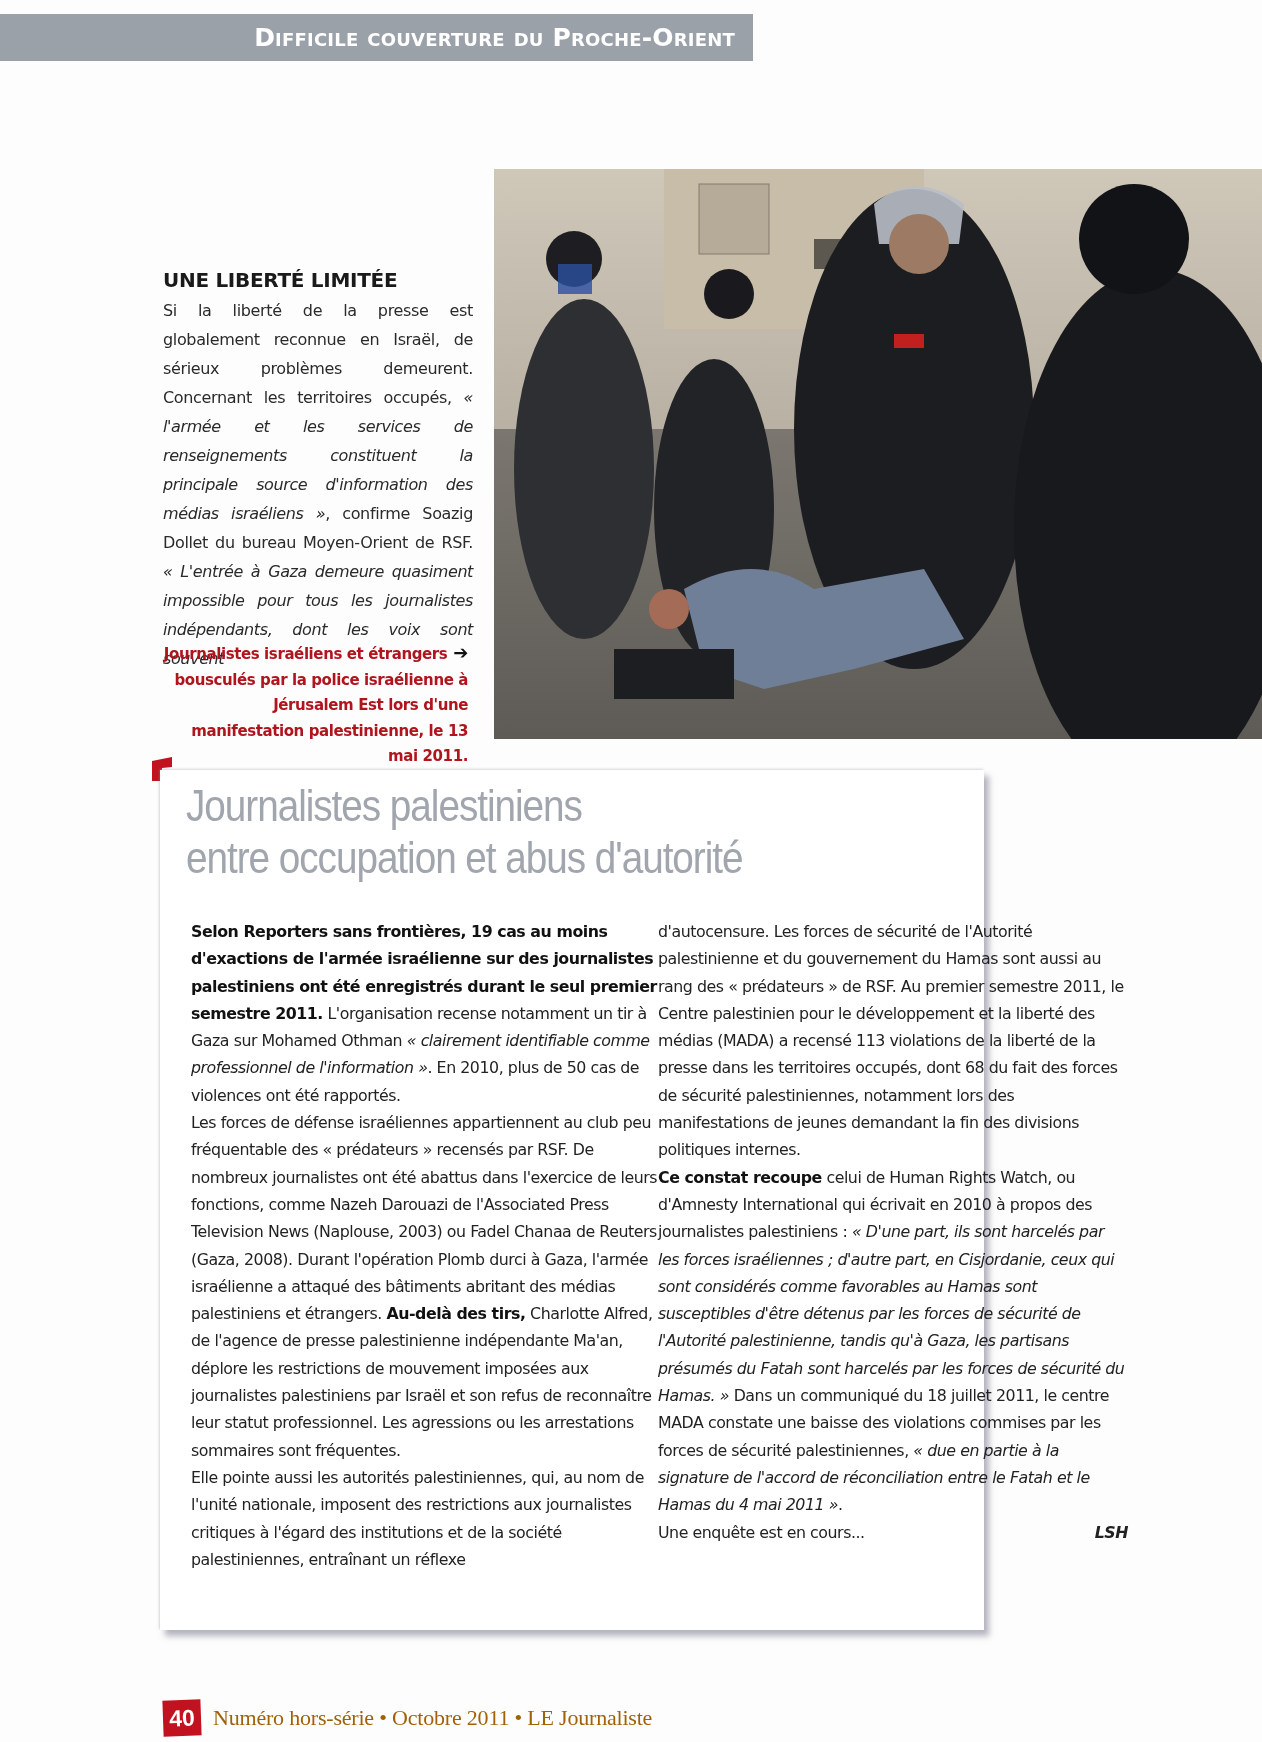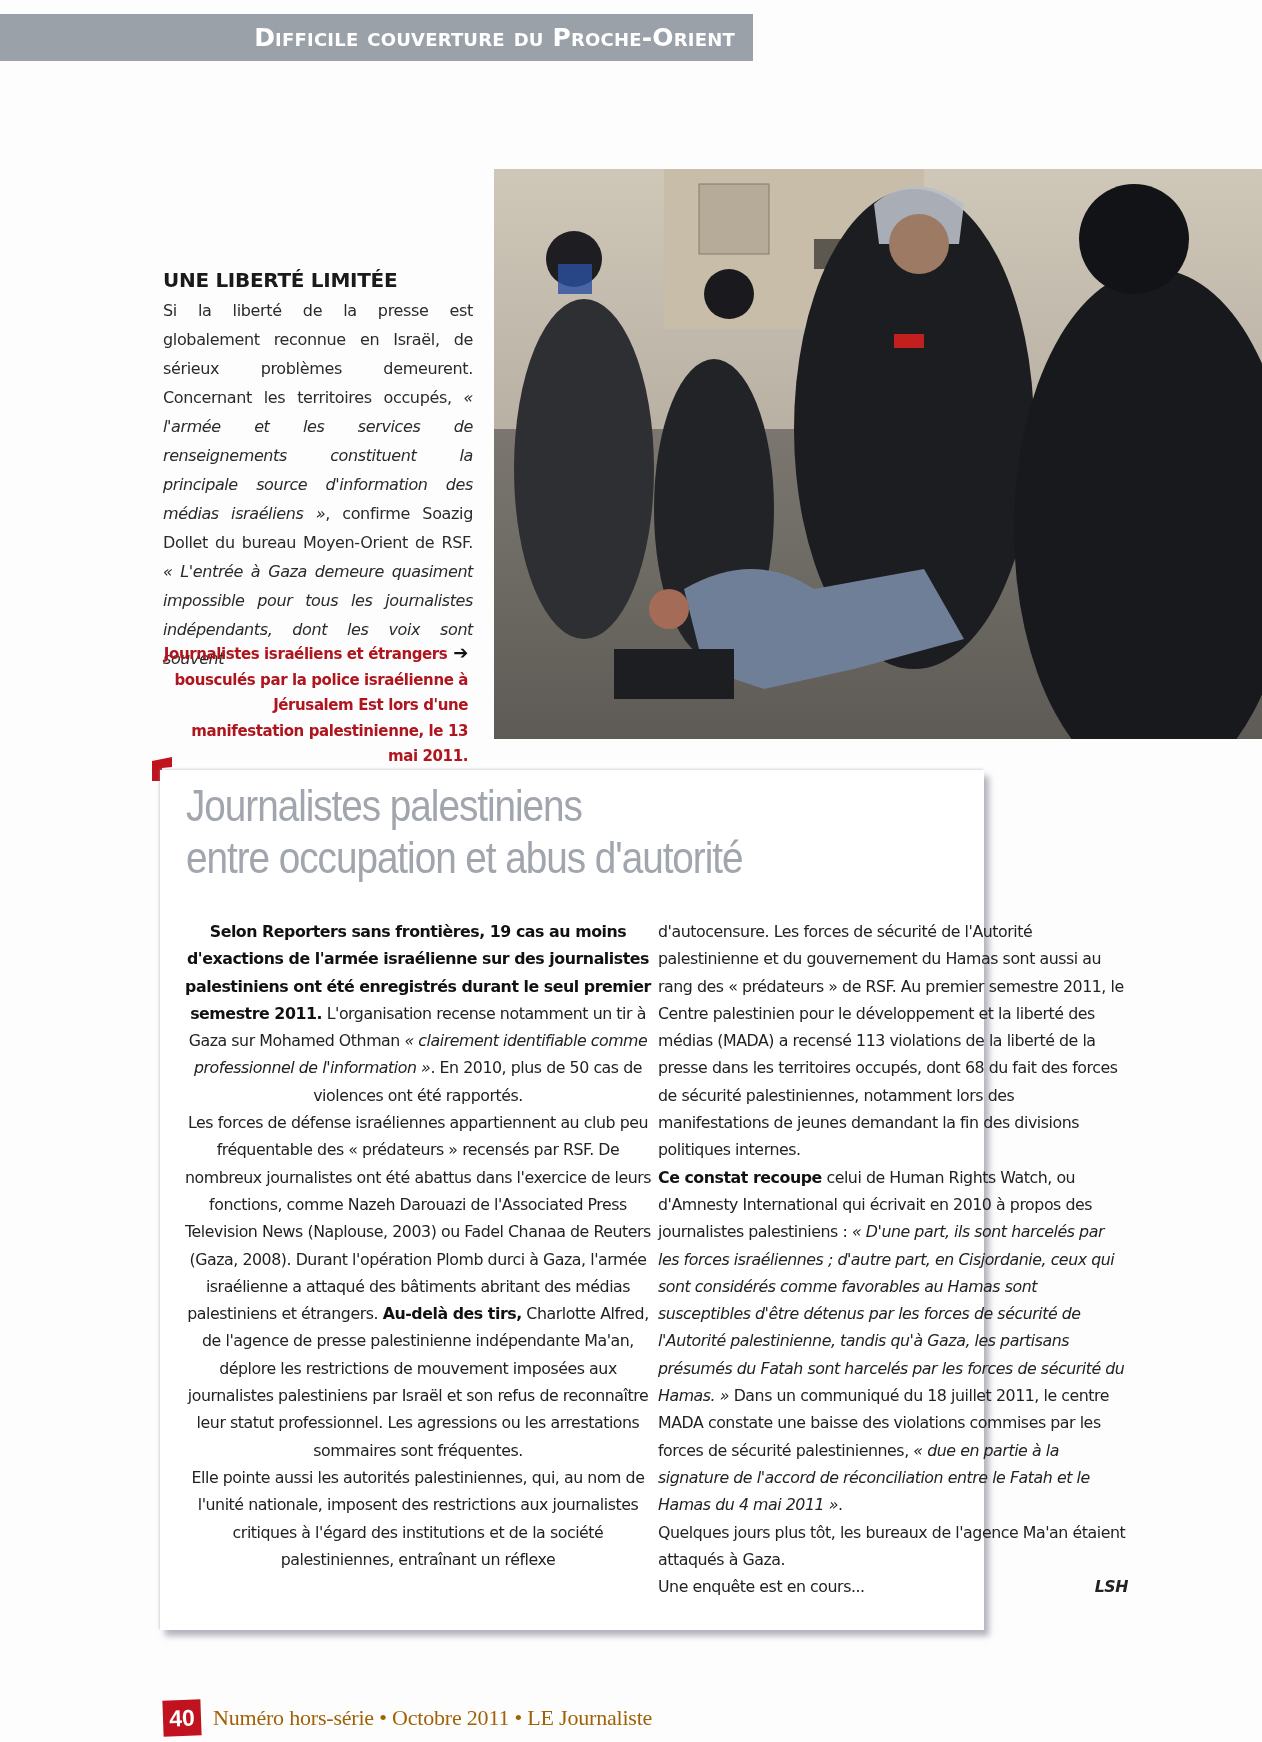--- a/index.html
+++ b/index.html
@@ -51,21 +51,21 @@
   .box-title {
     position: absolute; left: 26px; top: 10px;
     font-family: "Liberation Sans", sans-serif; font-weight: normal;
     color: #a1a6ae; font-size: 45px; line-height: 52px; letter-spacing: -1.2px;
     transform: scaleX(0.86); transform-origin: left top; white-space: nowrap;
   }
   .col {
     position: absolute; top: 148px; width: 470px;
     font-size: 15.8px; line-height: 27.3px; letter-spacing: -0.45px; color:#222;
   }
-  .col.left { left: 23px; text-align: center; }
+  .col.left { left: 31px; }
   .col.right { left: 498px; }
   .col p { margin: 0; }
   .col b { font-weight: bold; color:#111; }
   .signature { float: right; font-style: italic; font-weight: bold; }
   .footer {
     position: absolute; left: 163px; top: 1700px; height: 36px;
     display: flex; align-items: center;
   }
   .page-number {
     background: #c1121f; color: #fff; font-weight: bold; font-family: "Liberation Sans", sans-serif;
@@ -139,21 +139,20 @@
     <div>entre occupation et abus d'autorité</div>
   </div>
   <div class="col left" id="col-left">
       <p><b>Selon Reporters sans frontières, 19 cas au moins d'exactions de l'armée israélienne sur des journalistes palestiniens ont été enregistrés durant le seul premier semestre 2011.</b><span> L'organisation recense notamment un tir à Gaza sur Mohamed Othman </span><i>« clairement identifiable comme professionnel de l'information »</i><span>. En 2010, plus de 50 cas de violences ont été rapportés.</span></p>
       <p><span>Les forces de défense israéliennes appartiennent au club peu fréquentable des « prédateurs » recensés par RSF. De nombreux journalistes ont été abattus dans l'exercice de leurs fonctions, comme Nazeh Darouazi de l'Associated Press Television News (Naplouse, 2003) ou Fadel Chanaa de Reuters (Gaza, 2008). Durant l'opération Plomb durci à Gaza, l'armée israélienne a attaqué des bâtiments abritant des médias palestiniens et étrangers. </span><b>Au-delà des tirs,</b><span> Charlotte Alfred, de l'agence de presse palestinienne indépendante Ma'an, déplore les restrictions de mouvement imposées aux journalistes palestiniens par Israël et son refus de reconnaître leur statut professionnel. Les agressions ou les arrestations sommaires sont fréquentes.</span></p>
       <p><span>Elle pointe aussi les autorités palestiniennes, qui, au nom de l'unité nationale, imposent des restrictions aux journalistes critiques à l'égard des institutions et de la société palestiniennes, entraînant un réflexe</span></p>
     </div>
   <div class="col right" id="col-right">
       <p><span>d'autocensure. Les forces de sécurité de l'Autorité palestinienne et du gouvernement du Hamas sont aussi au rang des « prédateurs » de RSF. Au premier semestre 2011, le Centre palestinien pour le développement et la liberté des médias (MADA) a recensé 113 violations de la liberté de la presse dans les territoires occupés, dont 68 du fait des forces de sécurité palestiniennes, notamment lors des manifestations de jeunes demandant la fin des divisions politiques internes.</span></p>
       <p><b>Ce constat recoupe</b><span> celui de Human Rights Watch, ou d'Amnesty International qui écrivait en 2010 à propos des journalistes palestiniens : </span><i>« D'une part, ils sont harcelés par les forces israéliennes ; d'autre part, en Cisjordanie, ceux qui sont considérés comme favorables au Hamas sont susceptibles d'être détenus par les forces de sécurité de l'Autorité palestinienne, tandis qu'à Gaza, les partisans présumés du Fatah sont harcelés par les forces de sécurité du Hamas. »</i><span> Dans un communiqué du 18 juillet 2011, le centre MADA constate une baisse des violations commises par les forces de sécurité palestiniennes, </span><i>« due en partie à la signature de l'accord de réconciliation entre le Fatah et le Hamas du 4 mai 2011 »</i><span>.</span></p>
-      <p><span>Quelques jours plus tôt, les bureaux de l'agence Ma'an étaient attaqués à Gaza.</span></p>
       <p><span>Une enquête est en cours...</span><span class="signature">LSH</span></p>
     </div>
 </div>
 
 <div class="footer">
   <div class="page-number">40</div>
   <div class="footer-text">Numéro hors-série • Octobre 2011 • LE Journaliste</div>
 </div>
 
 </body></html>

